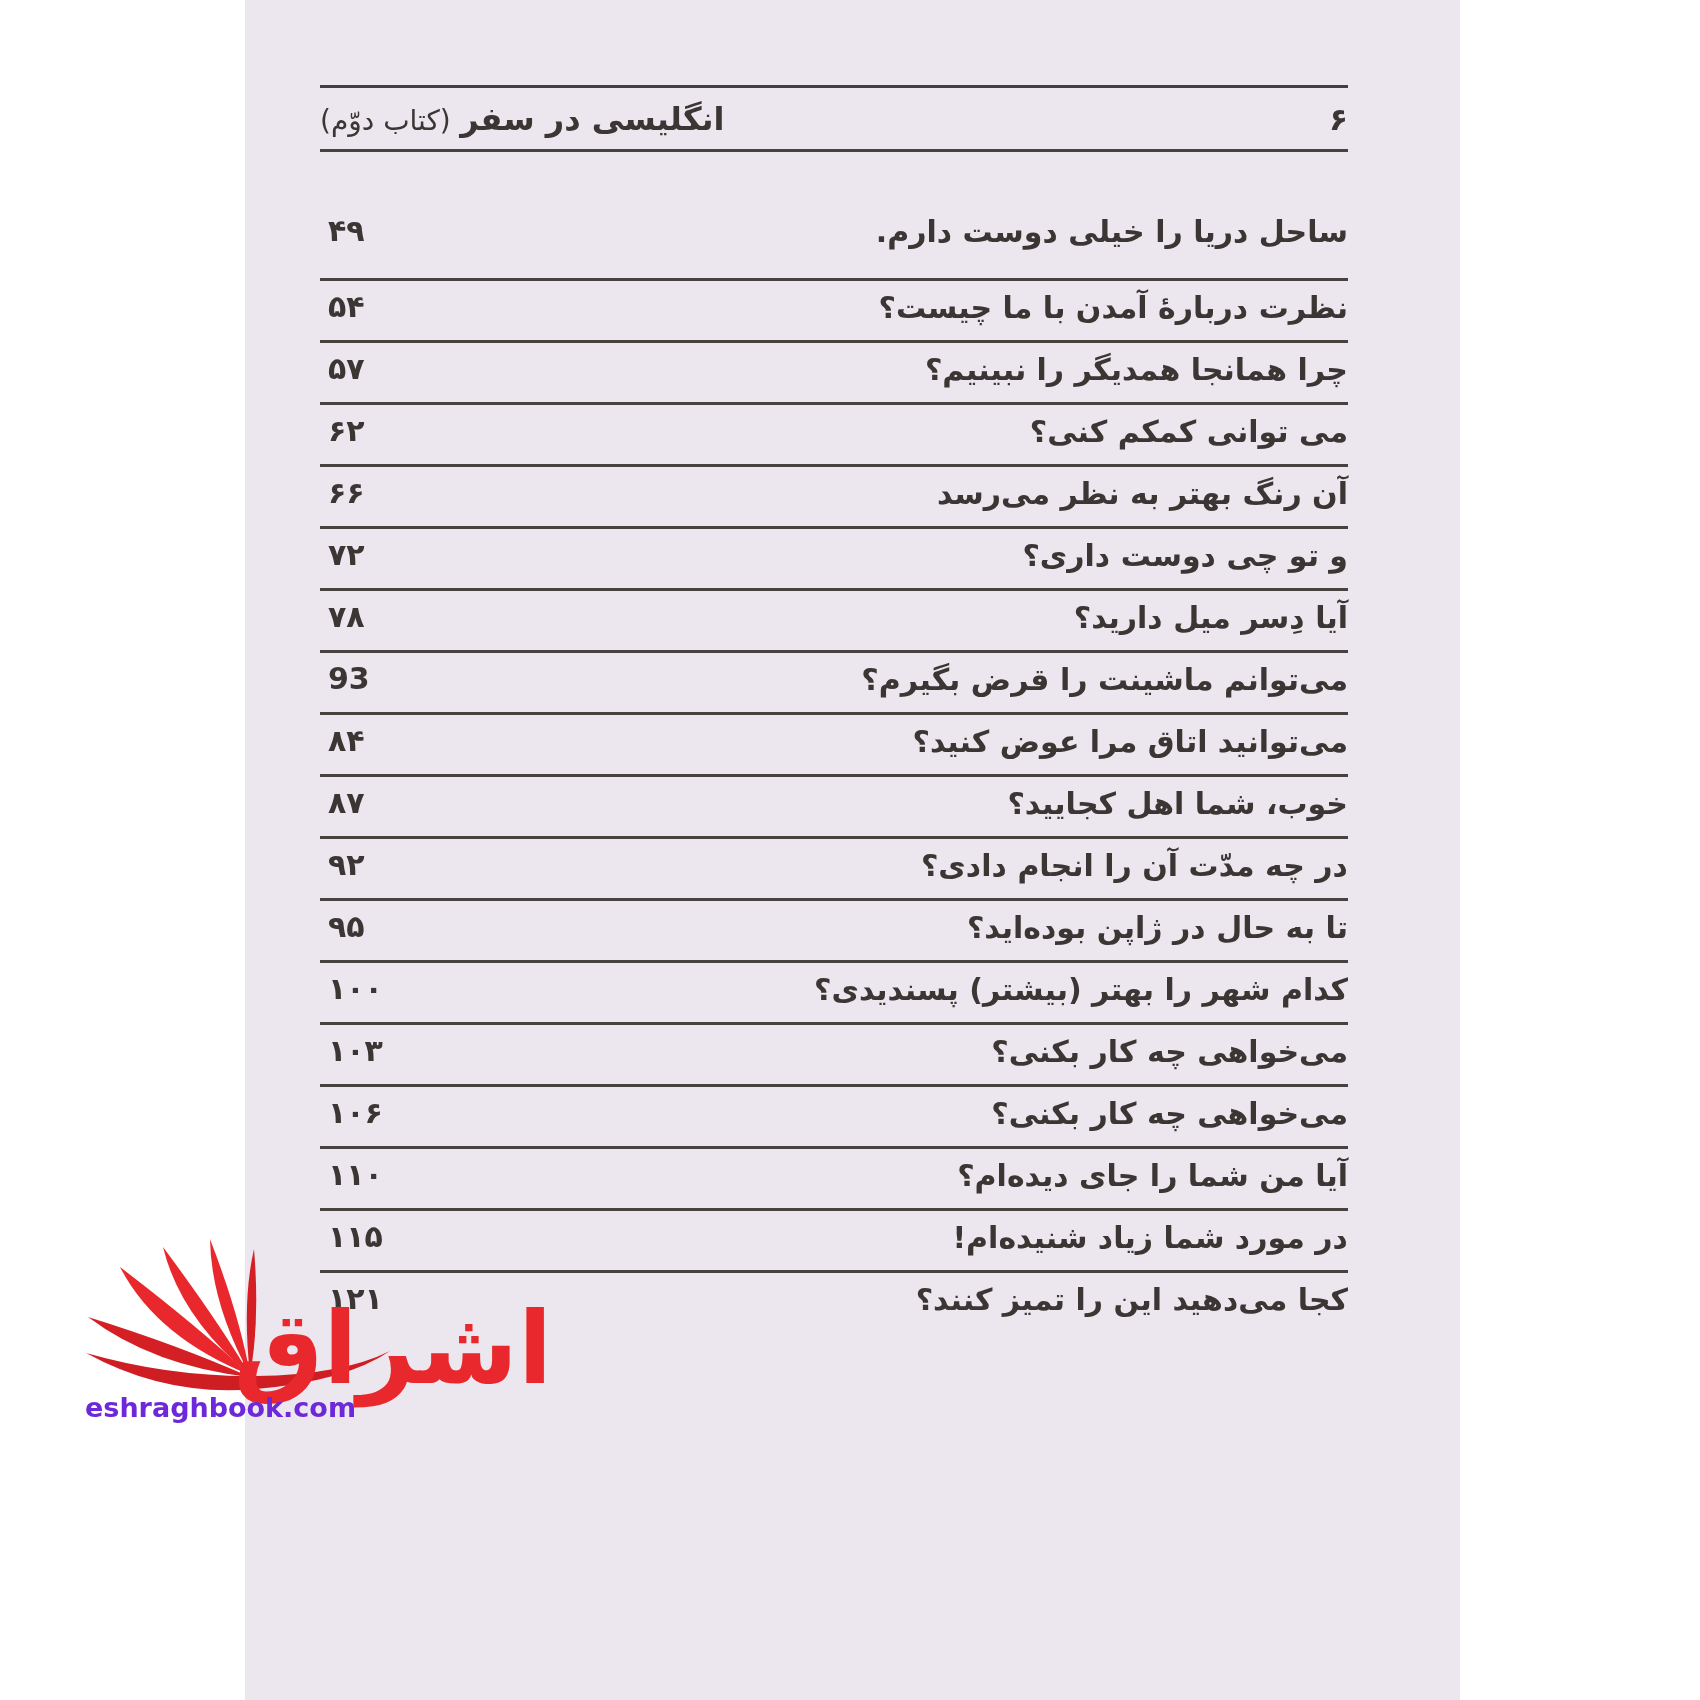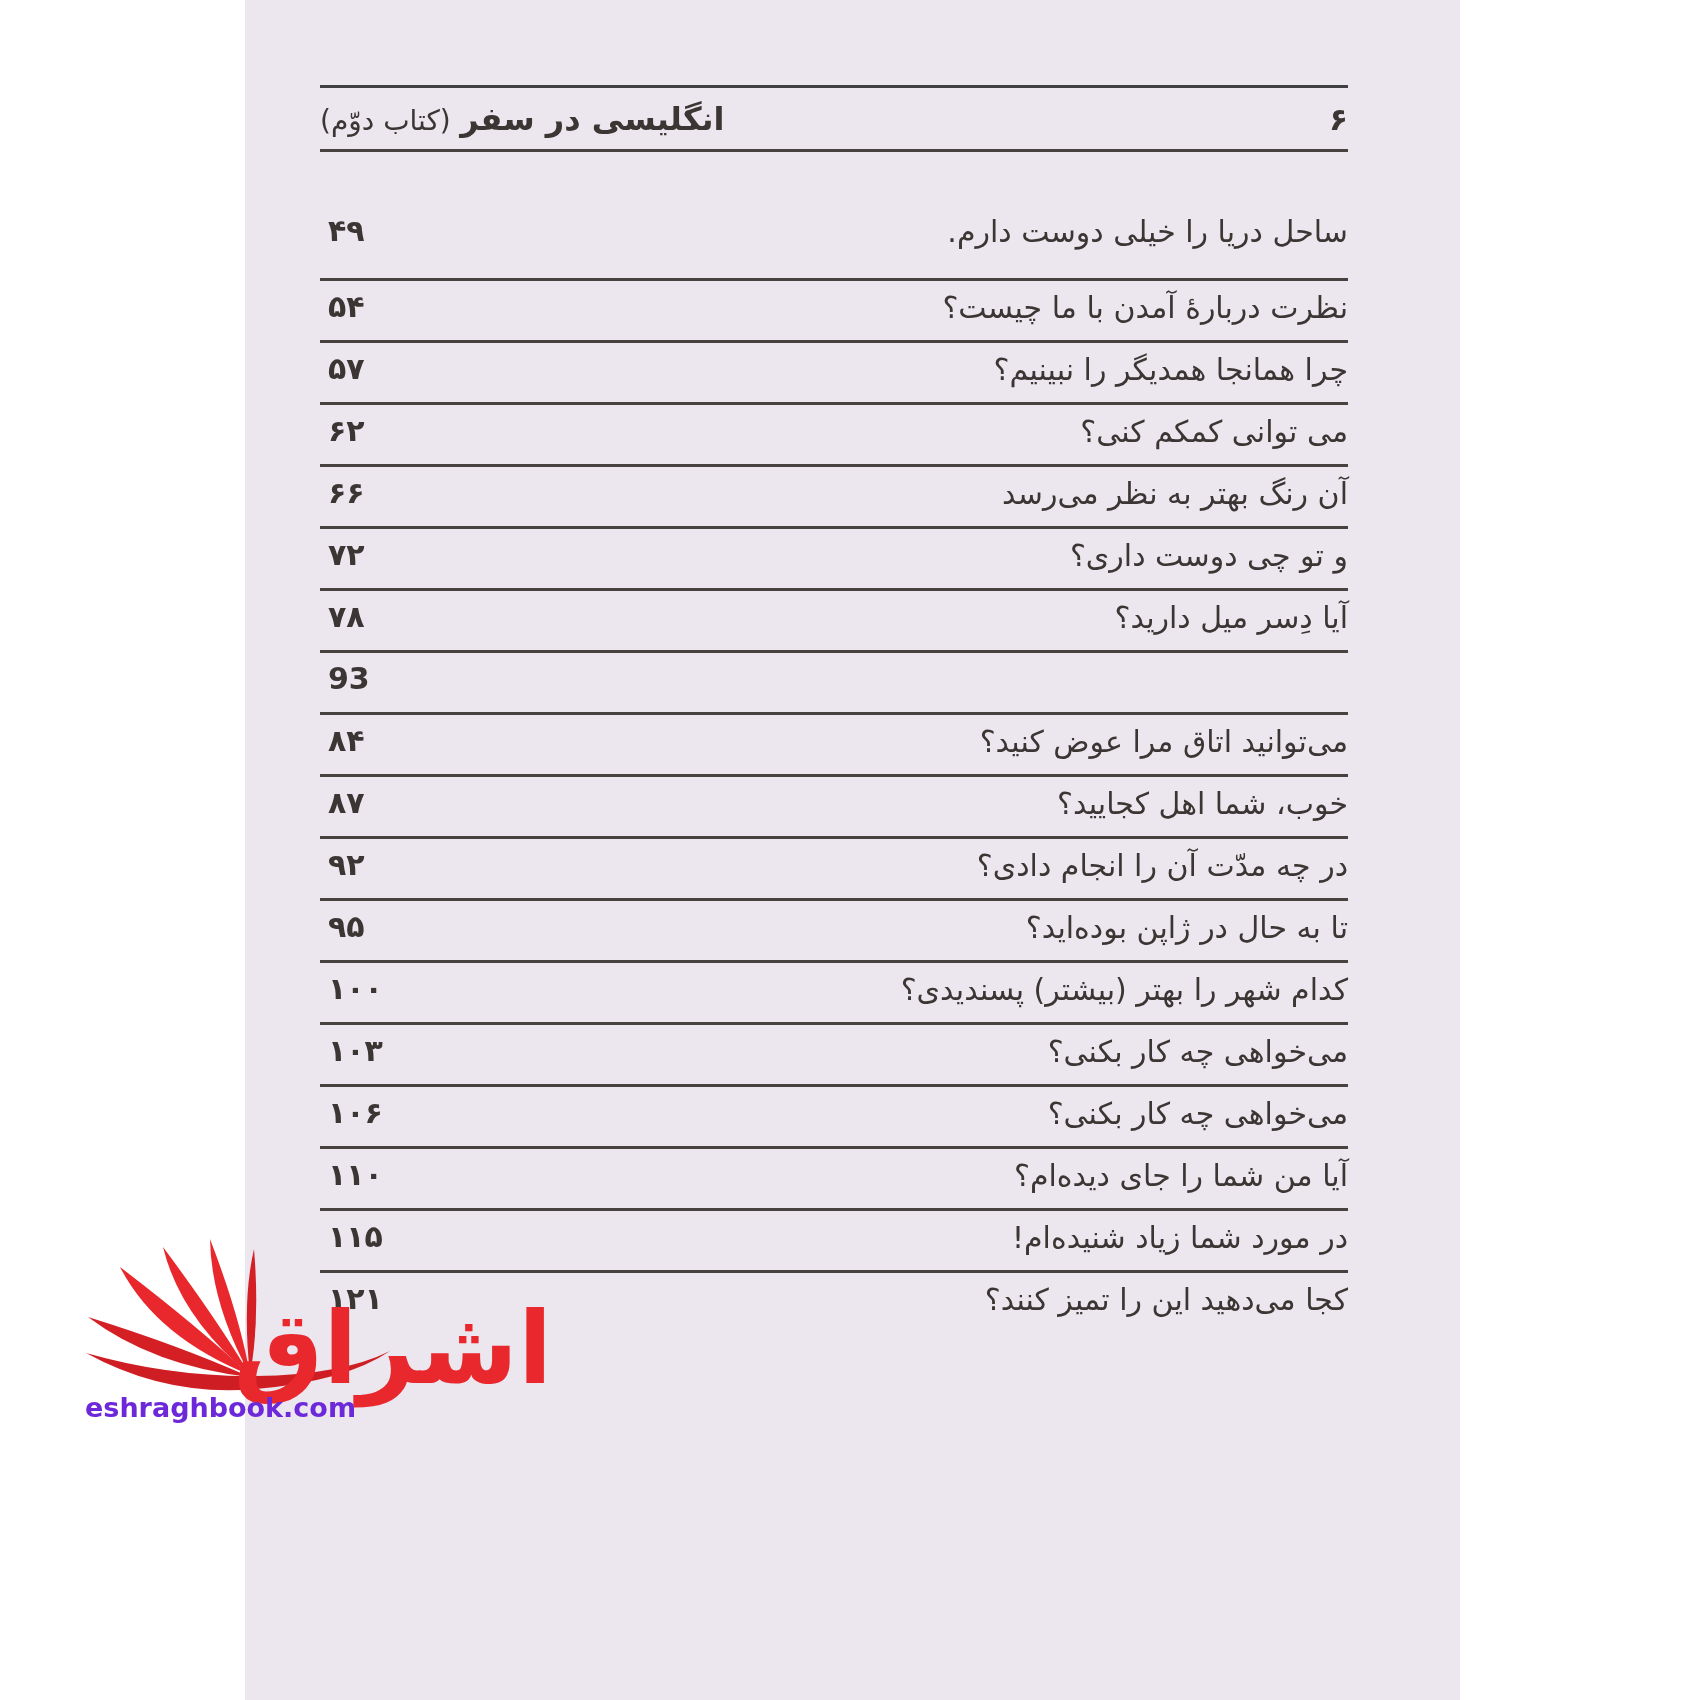--- a/index.html
+++ b/index.html
@@ -38,21 +38,21 @@
     display:flex;justify-content:space-between;align-items:flex-start;
   }
   .toc-row.first{height:129px;padding-top:62px;}
   .toc-row.last{border-bottom:none;}
   .toc-num{
     color:#3b3634;font-size:30px;font-weight:bold;line-height:34px;
     margin-left:8px;white-space:nowrap;
   }
   .toc-label{
     direction:rtl;text-align:right;color:#3b3634;font-size:30px;
-    font-weight:normal;line-height:36px;white-space:nowrap;
+    font-weight:bold;line-height:36px;white-space:nowrap;
   }
   
   .watermark{
     position:absolute;left:58px;top:1225px;width:460px;height:200px;
     z-index:10;pointer-events:none;
   }
   .watermark svg{overflow:visible;display:block;}
   .wm-site{
     position:absolute;left:27px;top:167px;
     color:#6d28d9;font-size:27px;font-weight:bold;letter-spacing:0px;
@@ -96,20 +96,21 @@
     <div class="toc-row">
         <span class="toc-num">۷۲</span>
         <span class="toc-label">و تو چی دوست داری؟</span>
       </div>
     <div class="toc-row">
         <span class="toc-num">۷۸</span>
         <span class="toc-label">آیا دِسر میل دارید؟</span>
       </div>
     <div class="toc-row">
         <span class="toc-num">93</span>
+        <span class="toc-label">می‌توانم ماشینت را قرض بگیرم؟</span>
       </div>
     <div class="toc-row">
         <span class="toc-num">۸۴</span>
         <span class="toc-label">می‌توانید اتاق مرا عوض کنید؟</span>
       </div>
     <div class="toc-row">
         <span class="toc-num">۸۷</span>
         <span class="toc-label">خوب، شما اهل کجایید؟</span>
       </div>
     <div class="toc-row">

